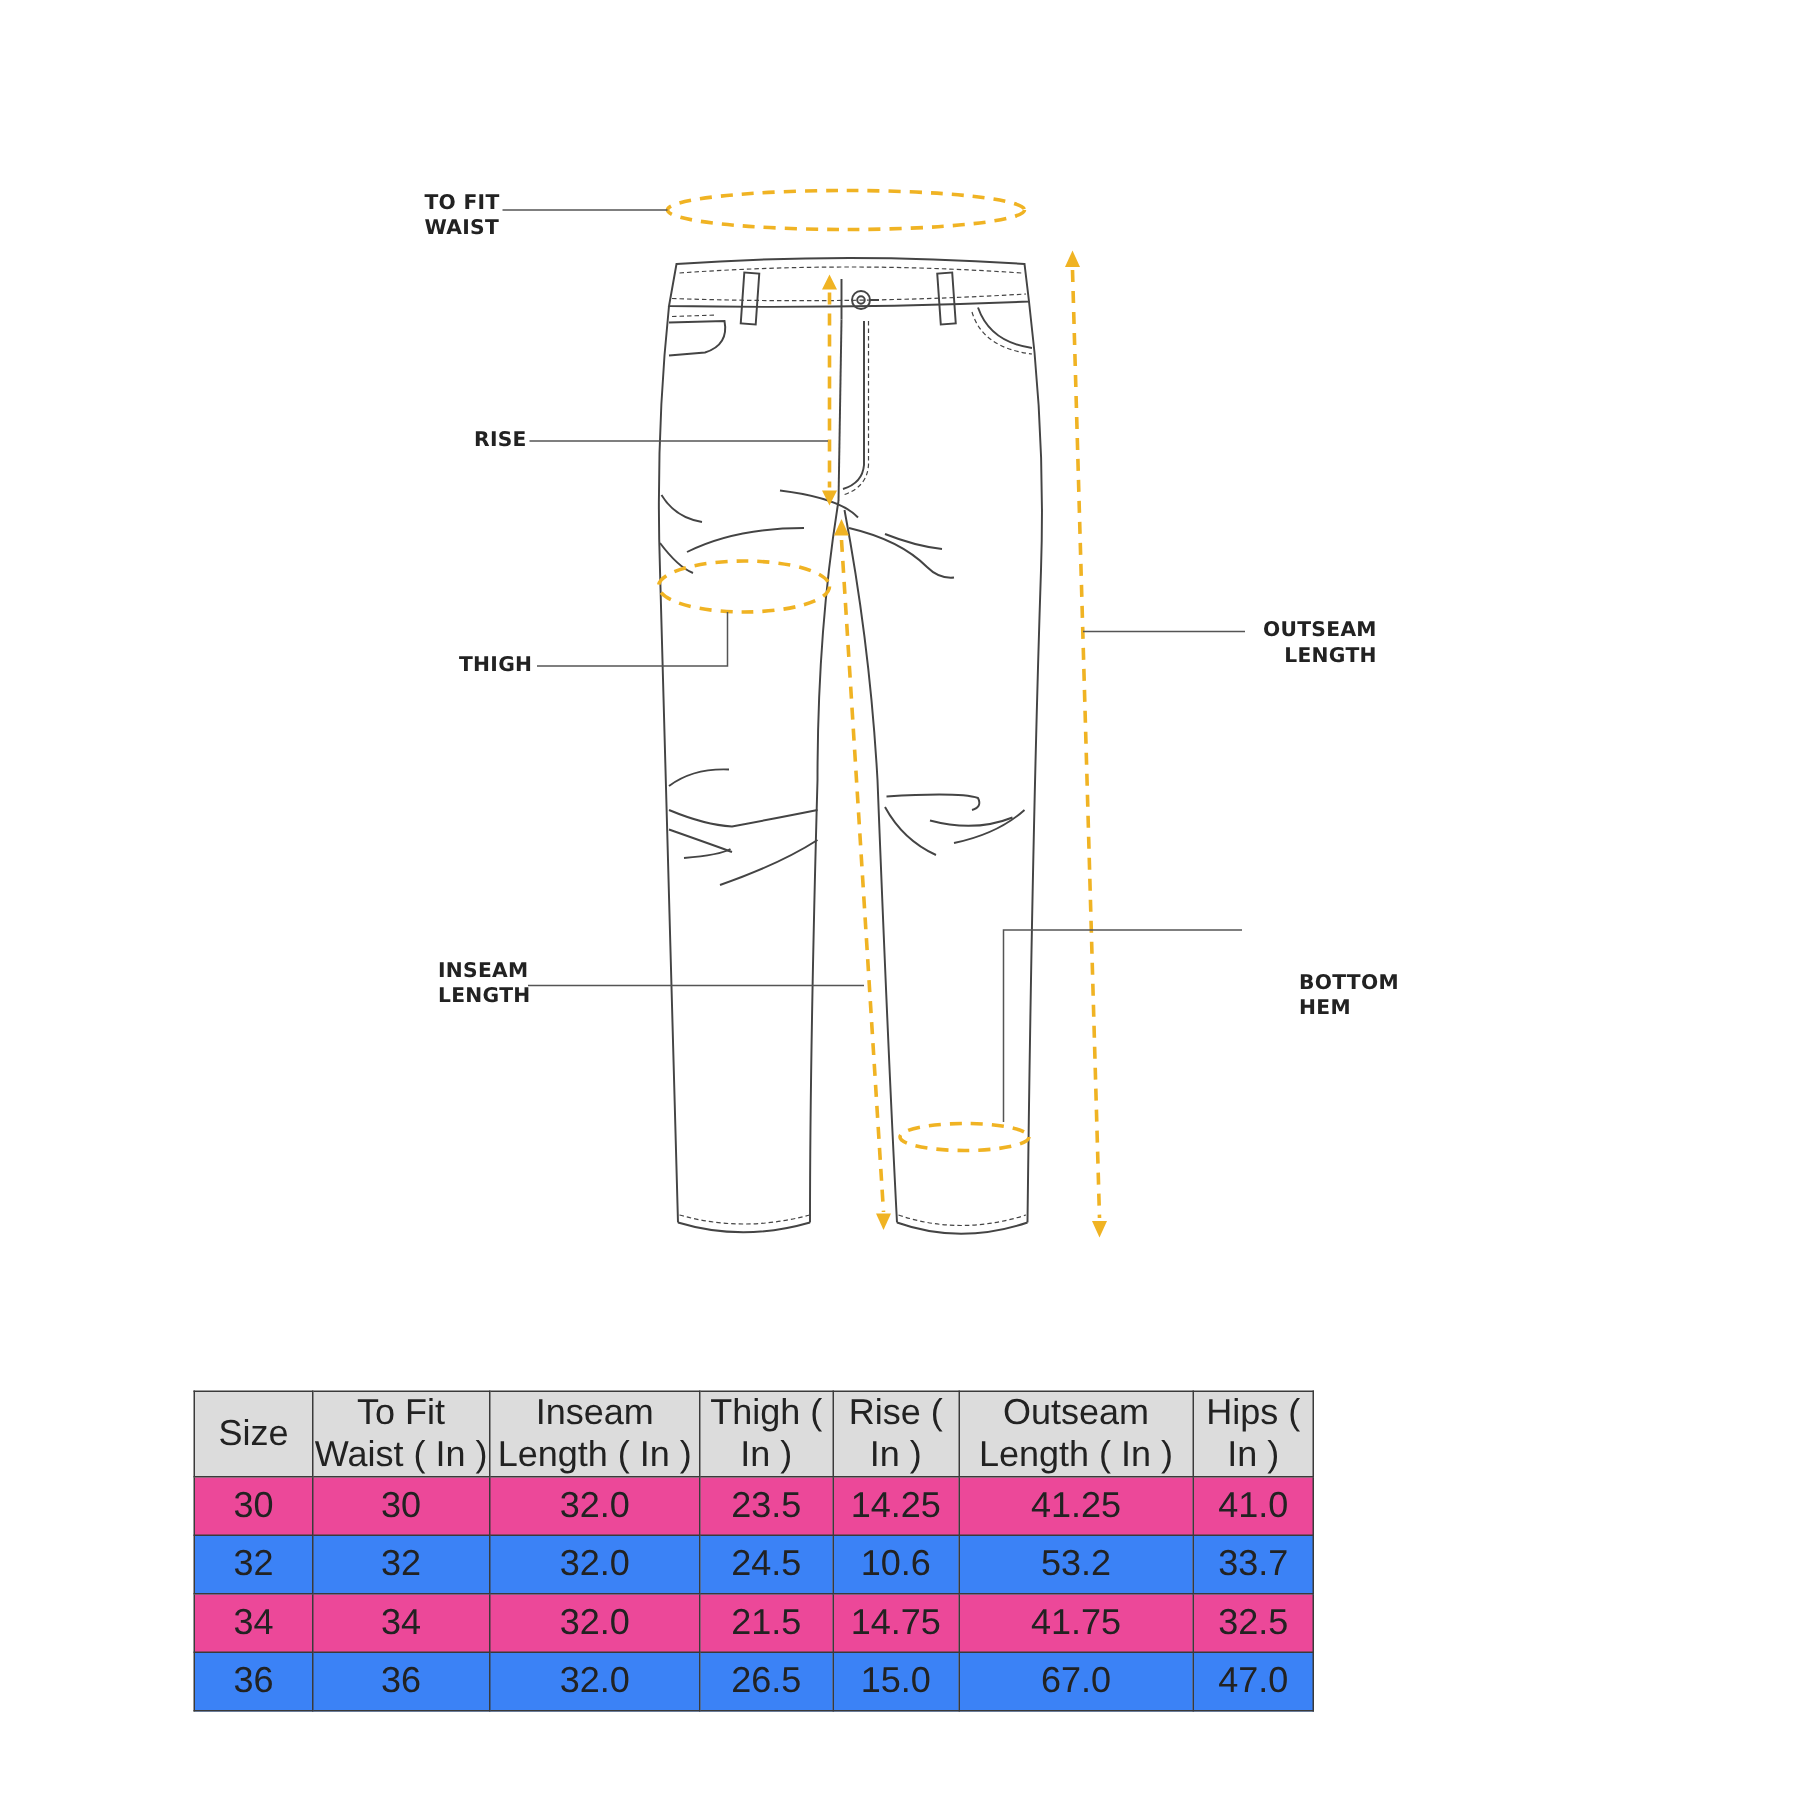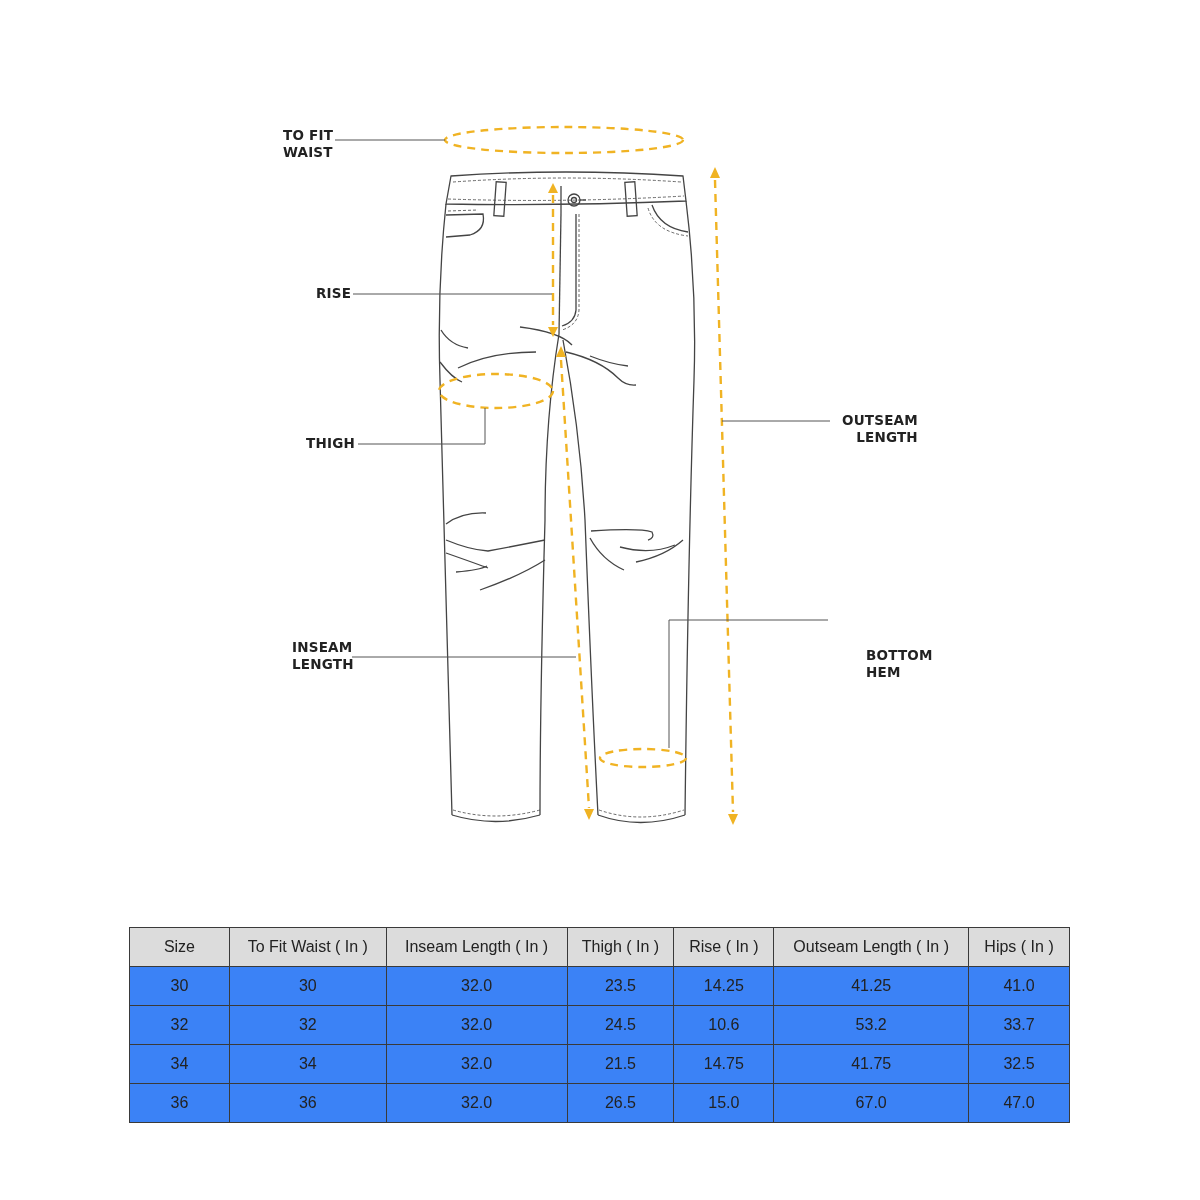--- a/index.html
+++ b/index.html
@@ -1,22 +1,22 @@
 <!DOCTYPE html>
 <html><head>
   <meta charset="utf-8">
   <style>
     html, body { margin: 0; padding: 0; background: #ffffff; }
     body { width: 1200px; height: 1200px; position: relative; overflow: hidden; font-family: "DejaVu Sans", sans-serif; }
     #diagram { position: absolute; left: 0; top: 0; width: 1040px; height: 900px; }
     .lbl { position: absolute; font-family: "DejaVu Sans", sans-serif; font-size: 13.5px; font-weight: 600; color: #222; line-height: 17px; letter-spacing: 0.2px; white-space: pre-line; }
-    table.size-table { position: absolute; left: 129px; top: 927px; width: 941px; border-collapse: collapse; font-family: "Liberation Sans", sans-serif; font-size: 16px; color: #222; }
+    table.size-table { position: absolute; left: 129px; top: 927px; width: 747px; border-collapse: collapse; font-family: "Liberation Sans", sans-serif; font-size: 24px; color: #222; }
     table.size-table th, table.size-table td { border: 1px solid #3a3a3a; text-align: center; height: 38px; padding: 0; font-weight: normal; }
     table.size-table th { background: #dcdcdc; }
-    table.size-table tr.odd td { background: #3b82f6; }
+    table.size-table tr.odd td { background: #ec4899; }
     table.size-table tr.even td { background: #3b82f6; }
   </style>
 </head>
 <body>
 
 <div id="diagram">
   <svg width="1200" height="900" viewBox="0 0 1200 900">
     <g fill="none" stroke="#444" stroke-width="1.3">
 
       <path d="M451 176 Q 565 168 683 176 L 686 201 Q 565 206 446 204 Z"></path>

